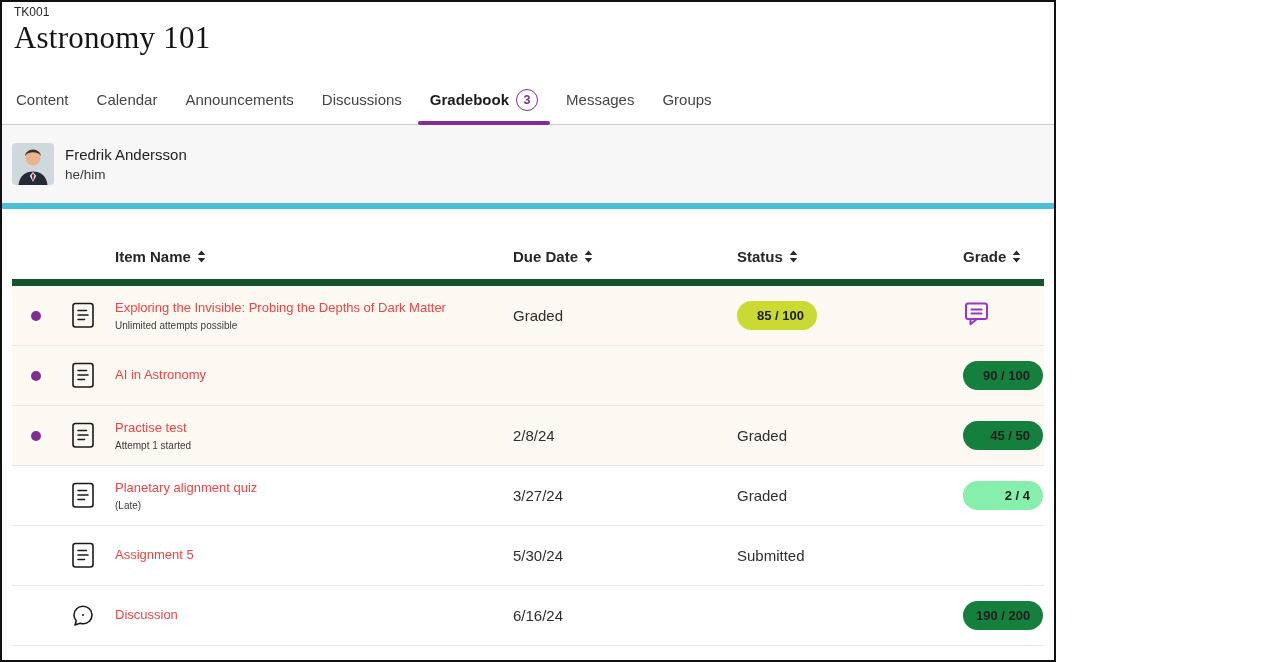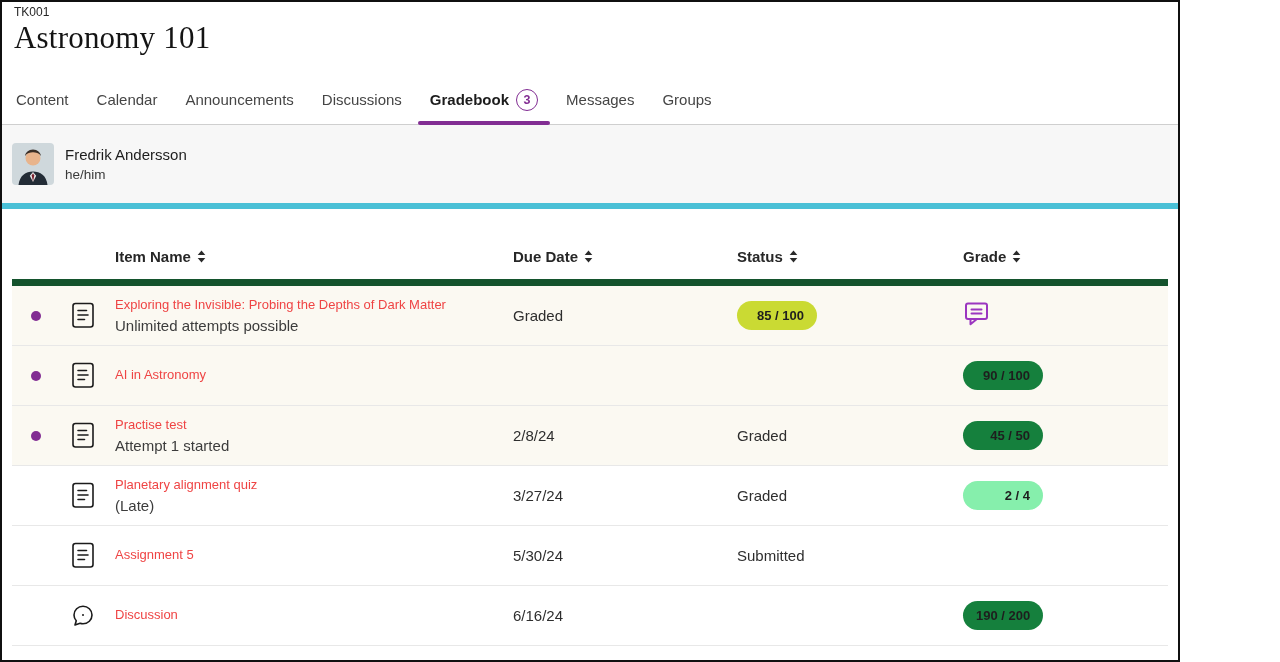--- a/index.html
+++ b/index.html
@@ -2,21 +2,21 @@
 <html><head>
 <meta charset="utf-8">
 <style>
   :root{
     --accent:#822d93;
     --feedback-purple:#9b36c0;
     --cyan:#4ac0d6;
   }
   html,body{margin:0;padding:0;background:#ffffff;}
   body{font-family:"Liberation Sans",sans-serif;color:#1f1f1f;}
-  .frame{position:relative;width:1180px;height:662px;border:2px solid #101010;box-sizing:border-box;background:#fff;overflow:hidden;}
+  .frame{position:relative;width:1056px;height:662px;border:2px solid #101010;box-sizing:border-box;background:#fff;overflow:hidden;}
 
   
   .course-header{padding:3px 0 0 12px;height:70px;}
   .course-code{font-size:12px;color:#262626;}
   .course-title{margin:1px 0 0;font-family:"Liberation Serif",serif;font-size:31px;font-weight:500;color:#141414;letter-spacing:.2px;}
 
   
   .tabbar{display:flex;align-items:stretch;height:49px;border-bottom:1px solid #cfcfcf;}
   .tab{position:relative;display:flex;align-items:center;gap:7px;padding:0 14px;font-size:15px;color:#454545;cursor:pointer;white-space:nowrap;}
   .tab.active{color:#1c1c1c;font-weight:700;}
@@ -41,21 +41,21 @@
   .sorticon{line-height:0;display:inline-block;}
 
   .row{border-bottom:1px solid #e8e8e8;min-height:60px;padding:9px 0;box-sizing:border-box;cursor:pointer;}
   .row.highlight{background:#fbf9f2;}
   .cell{min-height:1px;}
   .dotcell{display:flex;justify-content:center;}
   .dot{width:10px;height:10px;border-radius:50%;background:var(--accent);display:block;}
   .iconcell{display:flex;justify-content:center;line-height:0;}
   .titlecell{padding-left:9px;padding-right:26px;}
   .item-title{font-size:13px;color:#ef4444;line-height:1.28;}
-  .item-subtitle{font-size:15px;color:#3c3c3c;margin-top:4px;}
+  .item-subtitle{font-size:10px;color:#3c3c3c;margin-top:4px;}
   .textcell{font-size:15px;color:#2e2e2e;padding-left:18px;}
   .gradecell{padding-left:18px;}
   .pill{display:inline-flex;align-items:center;justify-content:flex-end;height:29px;min-width:80px;border-radius:15px;padding:0 13px;font-size:13px;font-weight:700;color:#1e1e1e;box-sizing:border-box;border:none;cursor:pointer;gap:7px;font-family:"Liberation Sans",sans-serif;}
   .pill-lime{background:#cada33;}
   .pill-green{background:#15803d;}
   .pill-red{background:#86efac;}
   .pill-not-graded{background:#e6e6e6;font-weight:400;font-style:italic;color:#4a4a4a;}
   .feedbackcell{padding-left:18px;}
   .feedback-btn{background:none;border:none;padding:0;cursor:pointer;line-height:0;}
 </style>

